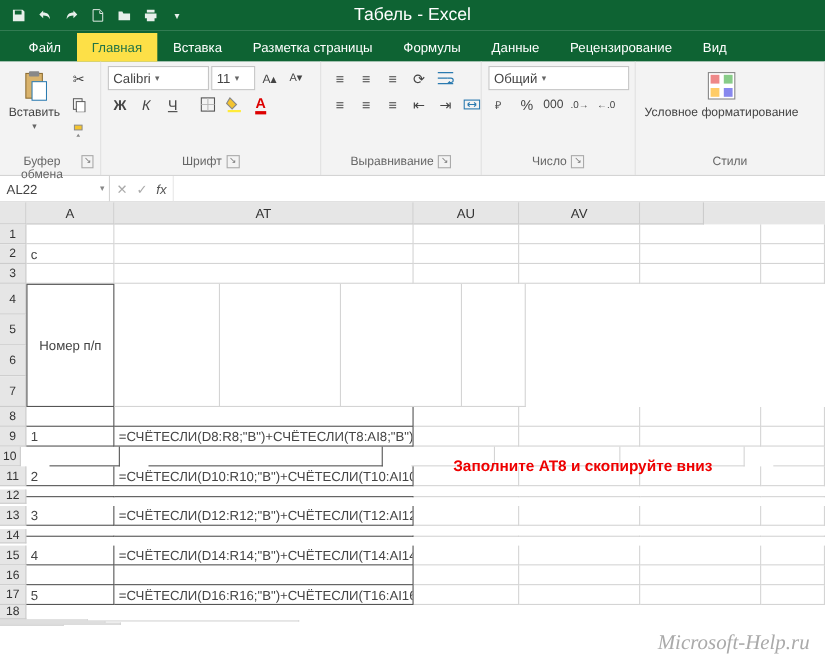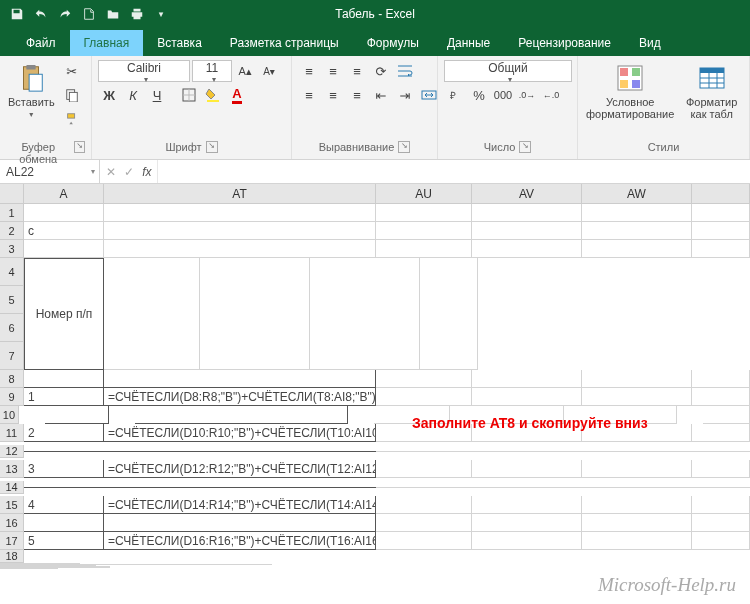--- a/index.html
+++ b/index.html
@@ -3,39 +3,39 @@
 <meta charset="utf-8">
 <style>
 * { margin: 0; padding: 0; box-sizing: border-box; font-family: 'Segoe UI', Tahoma, sans-serif; }
 body { width: 750px; height: 604px; background: #fff; overflow: hidden; position: relative; font-size: 12px; color: #444; }
 
 
 .titlebar { height: 28px; background: #0e6333; display: flex; align-items: center; padding: 0 6px; }
 .titlebar .qat { display: flex; align-items: center; gap: 2px; }
 .titlebar .qat-btn { width: 22px; height: 22px; display: flex; align-items: center; justify-content: center; color: #fff; opacity: 0.9; font-size: 12px; }
 .titlebar .qat-btn svg { width: 14px; height: 14px; fill: #fff; }
-.titlebar .title { position: absolute; left: 50%; transform: translateX(-50%); width: auto; text-align: center; color: #fff; font-size: 12px; white-space: nowrap; }
+.titlebar .title { position: absolute; left: 50%; transform: translateX(-50%); width: auto; text-align: center; color: #fff; font-size: 16px; white-space: nowrap; }
 
 
 .tabbar { height: 28px; background: #0e6333; display: flex; align-items: flex-end; padding-left: 12px; gap: 0; }
 .tab { padding: 6px 14px; color: #fff; font-size: 12px; cursor: pointer; }
-.tab.active { background: #7dd3fc; color: #217346; }
+.tab.active { background: #fde047; color: #217346; }
 
 
 .ribbon { height: 104px; background: #f3f3f3; border-bottom: 1px solid #d4d4d4; display: flex; }
 .group { border-right: 1px solid #e1e1e1; padding: 4px 6px 2px 6px; display: flex; flex-direction: column; justify-content: space-between; position: relative; }
 .group-body { flex: 1; display: flex; align-items: flex-start; gap: 4px; }
 .group-label { text-align: center; font-size: 11px; color: #666; height: 16px; display: flex; justify-content: center; align-items: flex-start; gap: 4px; }
 .dialog-launch { width: 12px; height: 12px; border: 1px solid #aaa; font-size: 8px; line-height: 8px; text-align: center; color: #777; }
 .big-btn { display: flex; flex-direction: column; align-items: center; gap: 2px; font-size: 11px; padding: 2px; }
 .big-btn .ico { width: 32px; height: 32px; display: flex; align-items: center; justify-content: center; }
 .stack { display: flex; flex-direction: column; gap: 2px; }
 .row { display: flex; align-items: center; gap: 2px; }
 .small-btn { width: 22px; height: 22px; display: flex; align-items: center; justify-content: center; border: 1px solid transparent; font-size: 13px; }
-.dd { border: 1px solid #c5c5c5; background: #fff; height: 22px; display: flex; align-items: center; padding: 0 4px; font-size: 12px; flex-direction: column; }
+.dd { border: 1px solid #c5c5c5; background: #fff; height: 22px; display: flex; align-items: center; padding: 0 4px; font-size: 12px; }
 .dd .arrow { margin-left: 4px; font-size: 8px; color: #666; }
 
 
 .formulabar { height: 24px; border-bottom: 1px solid #d4d4d4; display: flex; align-items: stretch; background: #fff; }
 .namebox { width: 100px; border-right: 1px solid #d4d4d4; display: flex; align-items: center; padding: 0 6px; font-size: 12px; position: relative; }
 .namebox .arrow { position: absolute; right: 4px; font-size: 8px; color: #888; }
 .fx-btns { display: flex; align-items: center; padding: 0 6px; gap: 8px; color: #aaa; border-right: 1px solid #e8e8e8; }
 .fx-input { flex: 1; padding: 0 6px; display: flex; align-items: center; font-size: 12px; }
 
 
@@ -263,33 +263,20 @@
             <svg width="30" height="30" viewBox="0 0 30 30">
               <rect x="3" y="3" width="24" height="24" fill="#fff" stroke="#888"></rect>
               <rect x="5" y="5" width="8" height="8" fill="#e88"></rect>
               <rect x="17" y="5" width="8" height="8" fill="#8c8"></rect>
               <rect x="5" y="17" width="8" height="8" fill="#fc6"></rect>
               <rect x="17" y="17" width="8" height="8" fill="#88e"></rect>
             </svg>
           </div>
         <span style="font-size:11px;text-align:center;line-height:1.1;">Условное форматирование</span>
       </div>
-      <div class="big-btn">
-        <div class="ico">
-            <svg width="30" height="30" viewBox="0 0 30 30">
-              <rect x="3" y="5" width="24" height="20" fill="#fff" stroke="#2a7ab0"></rect>
-              <rect x="3" y="5" width="24" height="5" fill="#2a7ab0"></rect>
-              <line x1="3" y1="15" x2="27" y2="15" stroke="#2a7ab0"></line>
-              <line x1="3" y1="20" x2="27" y2="20" stroke="#2a7ab0"></line>
-              <line x1="12" y1="10" x2="12" y2="25" stroke="#2a7ab0"></line>
-              <line x1="20" y1="10" x2="20" y2="25" stroke="#2a7ab0"></line>
-            </svg>
-          </div>
-        <span style="font-size:11px;text-align:center;line-height:1.1;">Форматир как табл</span>
-      </div>
     </div>
     <div class="group-label">
         <span>Стили</span>
       </div>
   </div>
 </div>
 
 <div class="formulabar">
   <div class="namebox">
       <span>AL22</span>
@@ -303,21 +290,20 @@
   <div class="fx-input"></div>
 </div>
 
 <div class="grid">
   <div class="col-hdr-row">
     <div class="corner"></div>
     <div class="col-hdr c-A">A</div>
     <div class="col-hdr c-AT">AT</div>
     <div class="col-hdr c-AU">AU</div>
     <div class="col-hdr c-AV">AV</div>
-    <div class="col-hdr c-AW">AW</div>
     <div class="col-hdr c-rest"></div>
   </div>
   <div class="rows" id="rows">
       <div class="grid-row" style="height: 18px;">
         <div class="row-hdr">1</div>
         <div class="cell c-A"></div>
         <div class="cell c-AT"></div>
         <div class="cell c-AU"></div>
         <div class="cell c-AV"></div>
         <div class="cell c-AW"></div>

